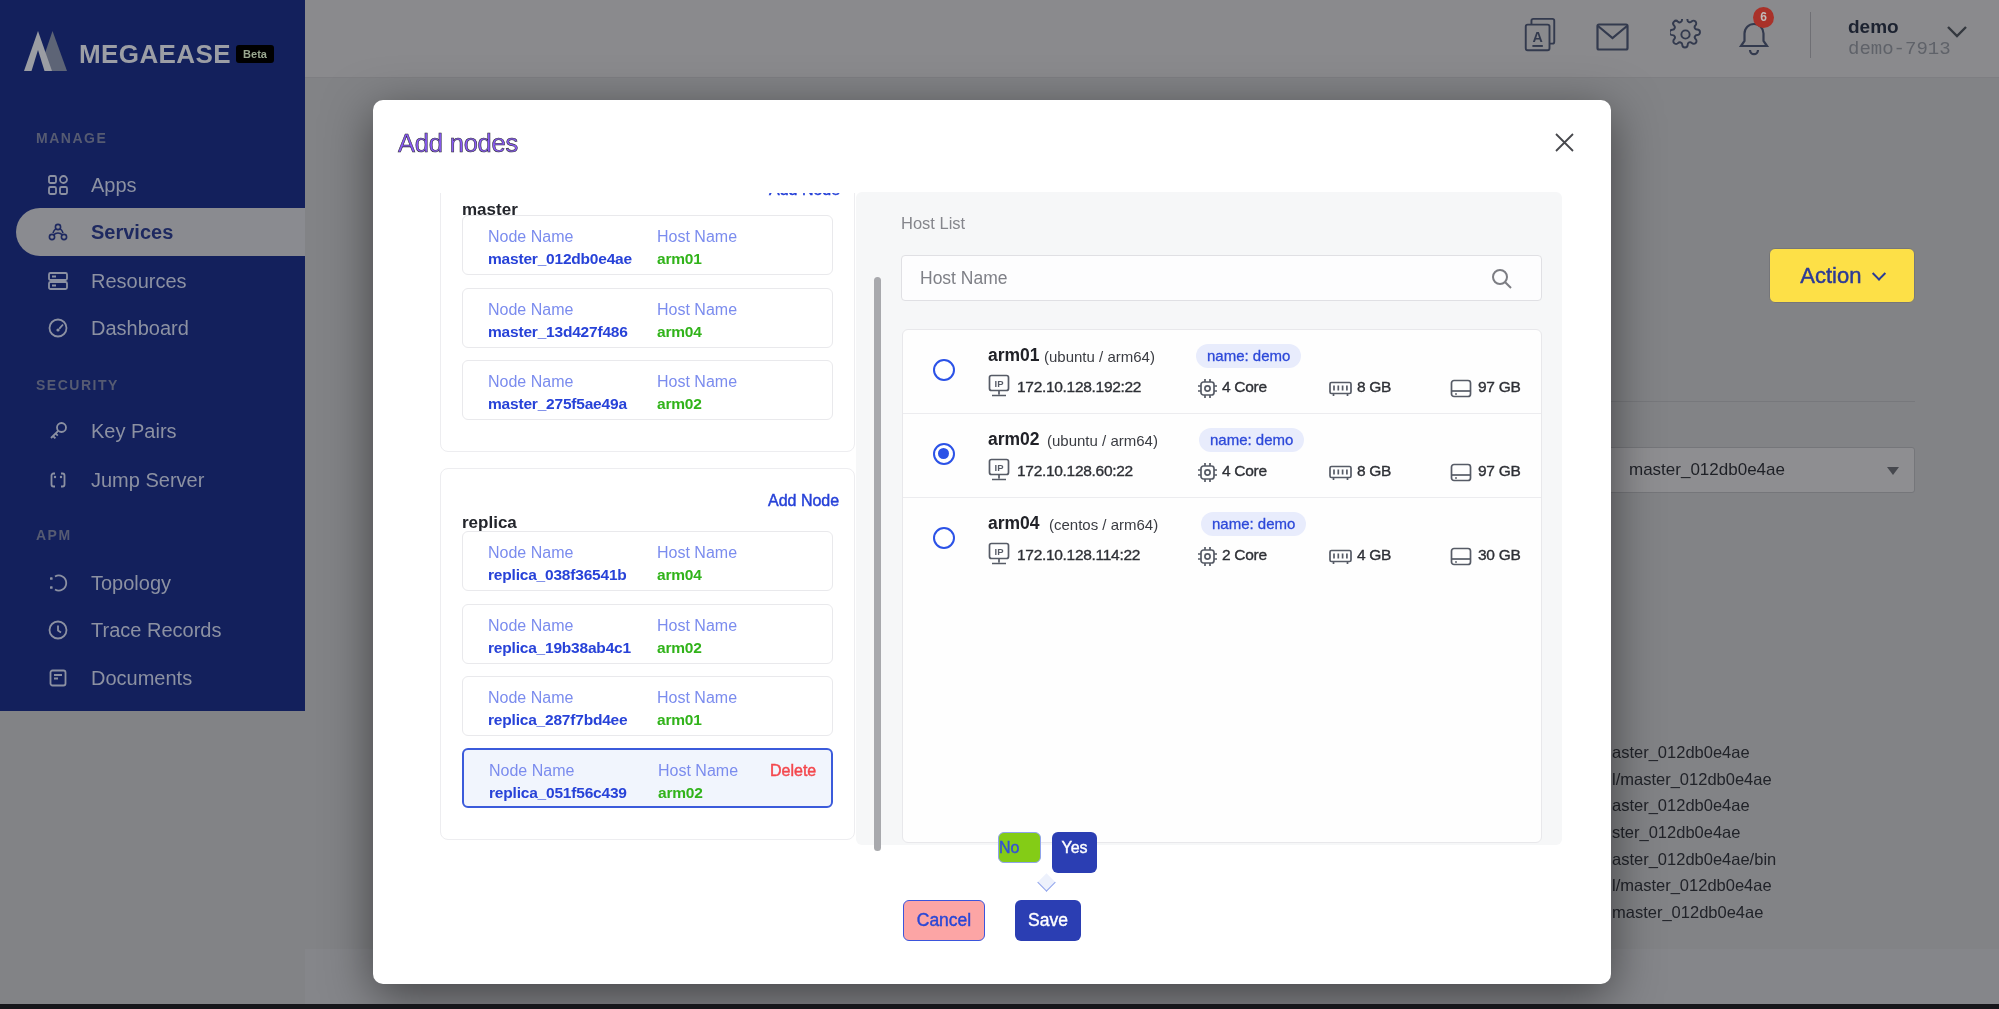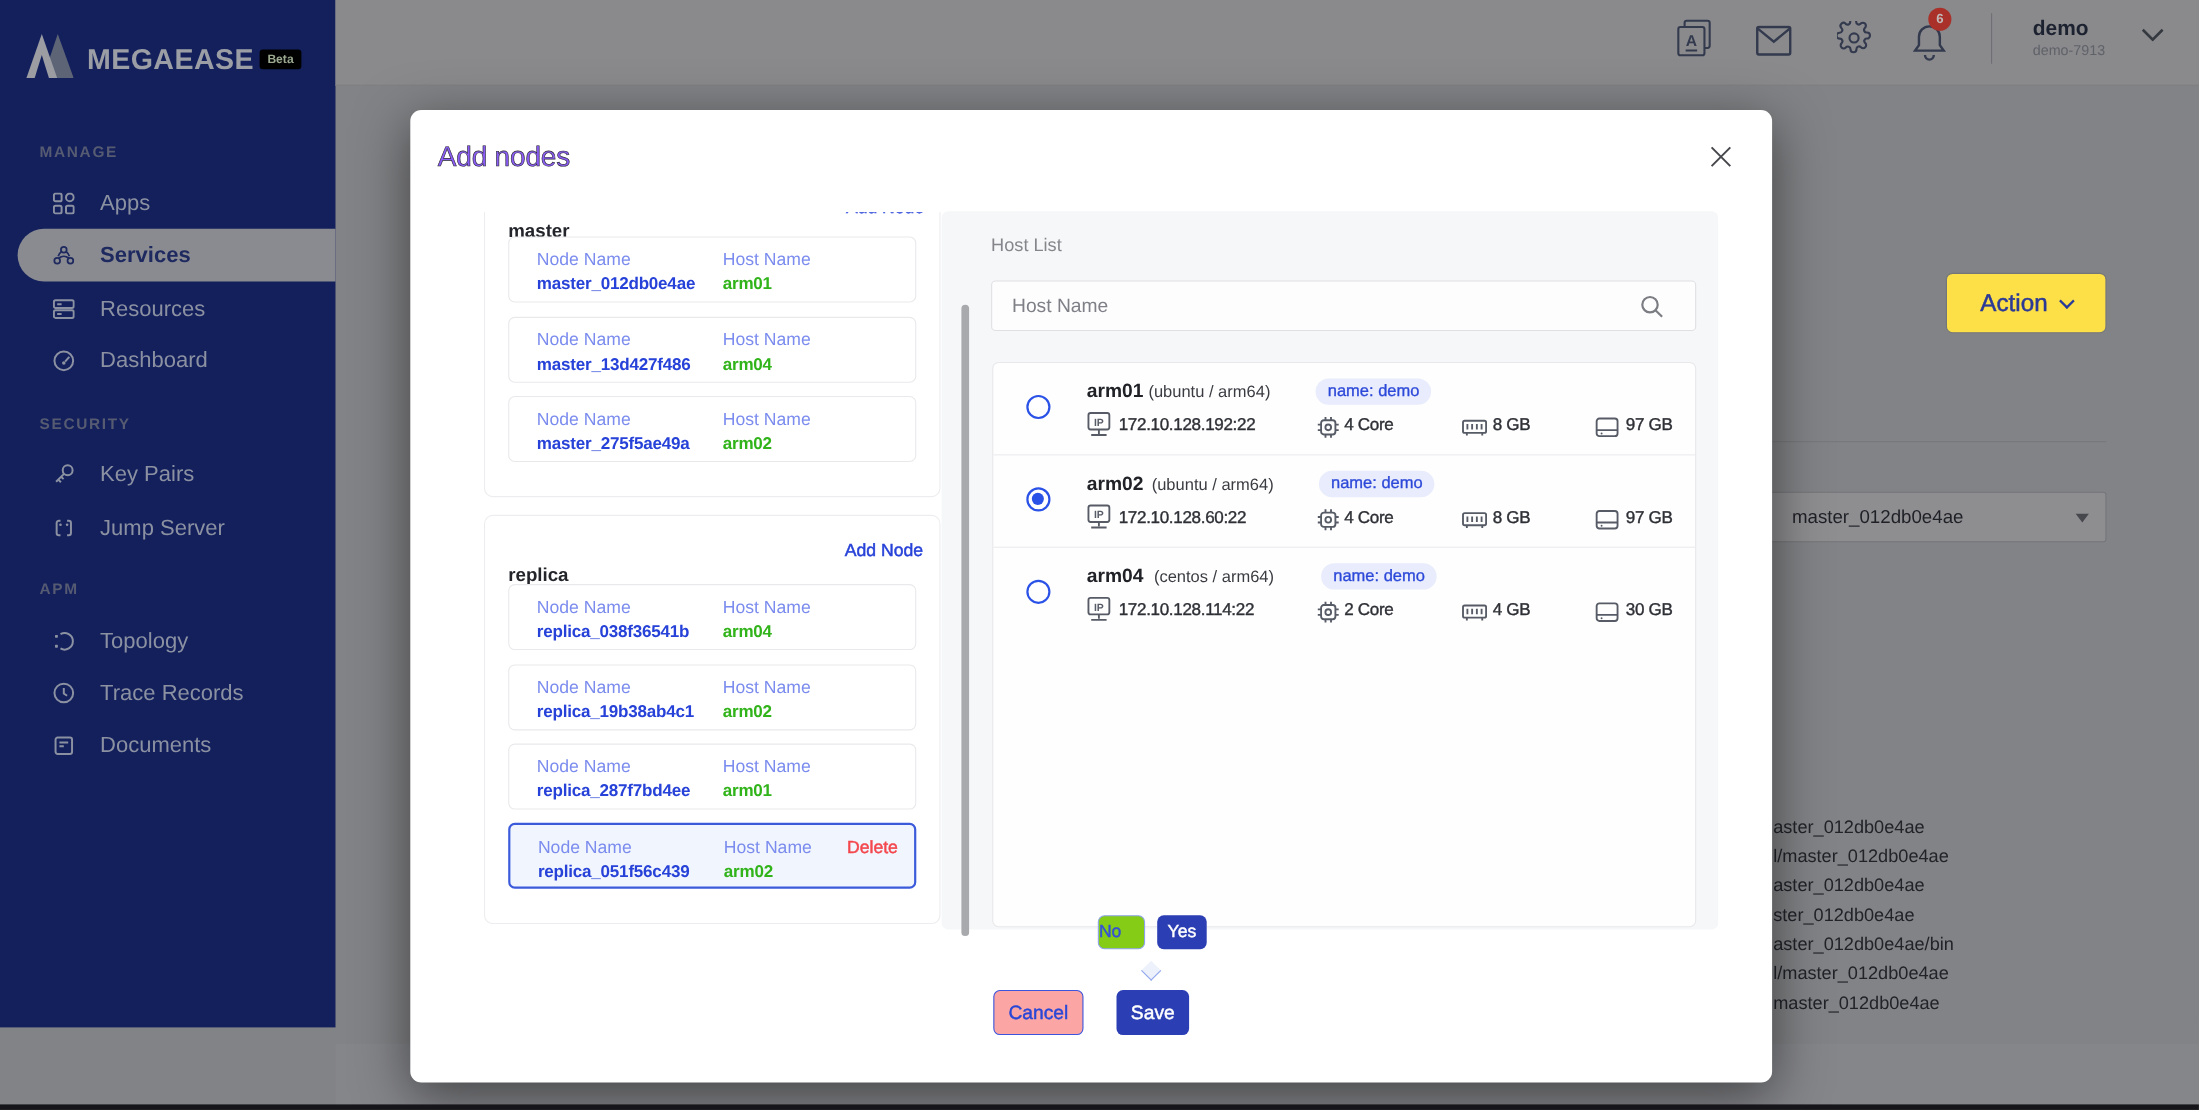--- a/index.html
+++ b/index.html
@@ -1,31 +1,31 @@
 <!DOCTYPE html>
 <html><head>
 <meta charset="utf-8">
 <style>
 * { margin:0; padding:0; box-sizing:border-box; }
 html,body { width:1999px; height:1009px; overflow:hidden; background:#828386; font-family:"Liberation Sans", sans-serif; }
 .abs { position:absolute; }
 #page { position:relative; width:1999px; height:1009px; }
 
-#sidebar { position:absolute; left:0; top:0; width:305px; height:934px; background:#13205c; }
+#sidebar { position:absolute; left:0; top:0; width:305px; height:711px; background:#13205c; }
 .mlabel { position:absolute; left:36px; font-size:14px; letter-spacing:1.5px; color:#565b72; font-weight:700; }
 .mitem { position:absolute; left:91px; font-size:20px; color:#8c91a2; }
 .micon { position:absolute; left:48px; width:20px; height:20px; }
 #pill { position:absolute; left:16px; top:208px; width:289px; height:48px; background:#8a8b90; border-radius:24px 0 0 24px; }
 #logotext { position:absolute; left:79px; top:39px; font-size:26px; font-weight:700; letter-spacing:0.4px; color:#9c9ea5; }
 #beta { position:absolute; left:236px; top:45px; width:38px; height:18px; background:#000000; border-radius:3px; color:#9aa890; font-size:11px; font-weight:700; text-align:center; line-height:18px; }
 
 #topbar { position:absolute; left:305px; top:0; width:1694px; height:78px; background:#8a8a8d; border-bottom:1px solid #7e7e82; }
 #tbdivider { position:absolute; left:1810px; top:12px; width:1px; height:46px; background:#6f6f74; }
 #demo1 { position:absolute; left:1848px; top:16px; font-size:19px; font-weight:700; color:#1c2230; }
-#demo2 { position:absolute; left:1848px; top:38px; font-size:13px; color:#5f6269; }
+#demo2 { position:absolute; left:1848px; top:38px; font-size:19px; color:#5f6269;font-family:Liberation Mono, monospace; }
 #badge { position:absolute; left:1753px; top:7px; width:21px; height:21px; border-radius:50%; background:#a93129; color:#c0bab9; font-size:12px; font-weight:700; text-align:center; line-height:21px; }
 
 #actionbtn { position:absolute; left:1769px; top:248px; width:146px; height:55px; background:#fde047; border:1px solid #75767a; border-radius:6px; color:#2c3a96; font-size:22px; font-weight:400; -webkit-text-stroke:0.45px #2c3a96; text-align:center; line-height:53px; }
 #tabline { position:absolute; left:1611px; top:401px; width:304px; height:1px; background:#77787c; }
 #bgselect { position:absolute; left:1540px; top:447px; width:375px; height:46px; background:#8e8e91; border:1px solid #75767a; border-radius:3px; }
 #bgselect .txt { position:absolute; left:88px; top:12px; font-size:17px; color:#1e2026; }
 #caret { position:absolute; left:346px; top:19px; width:0; height:0; border-left:6px solid transparent; border-right:6px solid transparent; border-top:8px solid #46484e; }
 .bgline { position:absolute; left:1612px; font-size:16.5px; color:#212329; white-space:pre; }
 #botstrip { position:absolute; left:305px; top:949px; width:1694px; height:60px; background:#85868a; }
 #blackbar { position:absolute; left:0; top:1004px; width:1999px; height:5px; background:#16161a; }
@@ -60,21 +60,21 @@
 .hname { position:absolute; left:85px; top:15px; font-size:17.5px; font-weight:700; color:#212228; }
 .hos { position:absolute; top:18px; font-size:15px; color:#3a3c42; }
 .chip { position:absolute; top:14px; height:24px; border-radius:12px; background:#e8ecfc; color:#2d49d9; font-size:15px; font-weight:400; -webkit-text-stroke:0.3px #2d49d9; line-height:24px; padding:0 11px; }
 .spec { position:absolute; top:44px; height:26px; }
 .spectxt { position:absolute; top:48px; font-size:15.5px; letter-spacing:-0.3px; font-weight:400; -webkit-text-stroke:0.35px #2e3036; color:#2e3036; white-space:nowrap; }
 
 #popc { position:absolute; left:568px; top:672px; width:214px; height:109px; background:#edf1fc; border:1px solid #91a5ec; border-radius:8px; box-shadow:0 8px 22px rgba(40,60,150,0.28); }
 #popc .q { position:absolute; left:0; width:214px; top:24px; text-align:center; font-size:17.5px; font-weight:400; -webkit-text-stroke:0.4px #3350d8; color:#3350d8; }
 #poparrow { position:absolute; left:667px; top:776px; width:13px; height:13px; background:#edf1fc; border-right:1px solid #91a5ec; border-bottom:1px solid #91a5ec; transform:rotate(45deg); z-index:3; }
 #nobtn { position:absolute; left:625px; top:732px; width:43px; height:31px; background:#84cc16; border:1px solid #8fa3ec; border-radius:6px; color:#3350d8; font-size:16px; font-weight:400; -webkit-text-stroke:0.4px #3350d8; line-height:29px; }
-#yesbtn { position:absolute; left:679px; top:732px; width:45px; height:31px; background:#2b3eb3; border-radius:6px; color:#fff; font-size:16px; font-weight:400; -webkit-text-stroke:0.4px #fff; text-align:center; line-height:31px; }
+#yesbtn { position:absolute; left:679px; top:732px; width:45px; height:41px; background:#2b3eb3; border-radius:6px; color:#fff; font-size:16px; font-weight:400; -webkit-text-stroke:0.4px #fff; text-align:center; line-height:31px; }
 #cancelbtn { position:absolute; left:530px; top:800px; width:82px; height:41px; background:#fca5a5; border:1.5px solid #3b55dc; border-radius:6px; color:#2947d6; font-size:17.5px; font-weight:400; -webkit-text-stroke:0.4px #2947d6; text-align:center; line-height:38px; }
 #savebtn { position:absolute; left:642px; top:800px; width:66px; height:41px; background:#2b3eb3; border-radius:6px; color:#fff; font-size:17.5px; font-weight:400; -webkit-text-stroke:0.4px #fff; text-align:center; line-height:41px; }
 </style>
 </head>
 <body>
 <div id="page">
 
 <div id="sidebar">
   <svg class="abs" style="left:23px;top:30px" width="44" height="41" viewBox="0 0 44 41">
     <polygon points="29.5,1 44,41 16,41" fill="#5d6476"></polygon>

